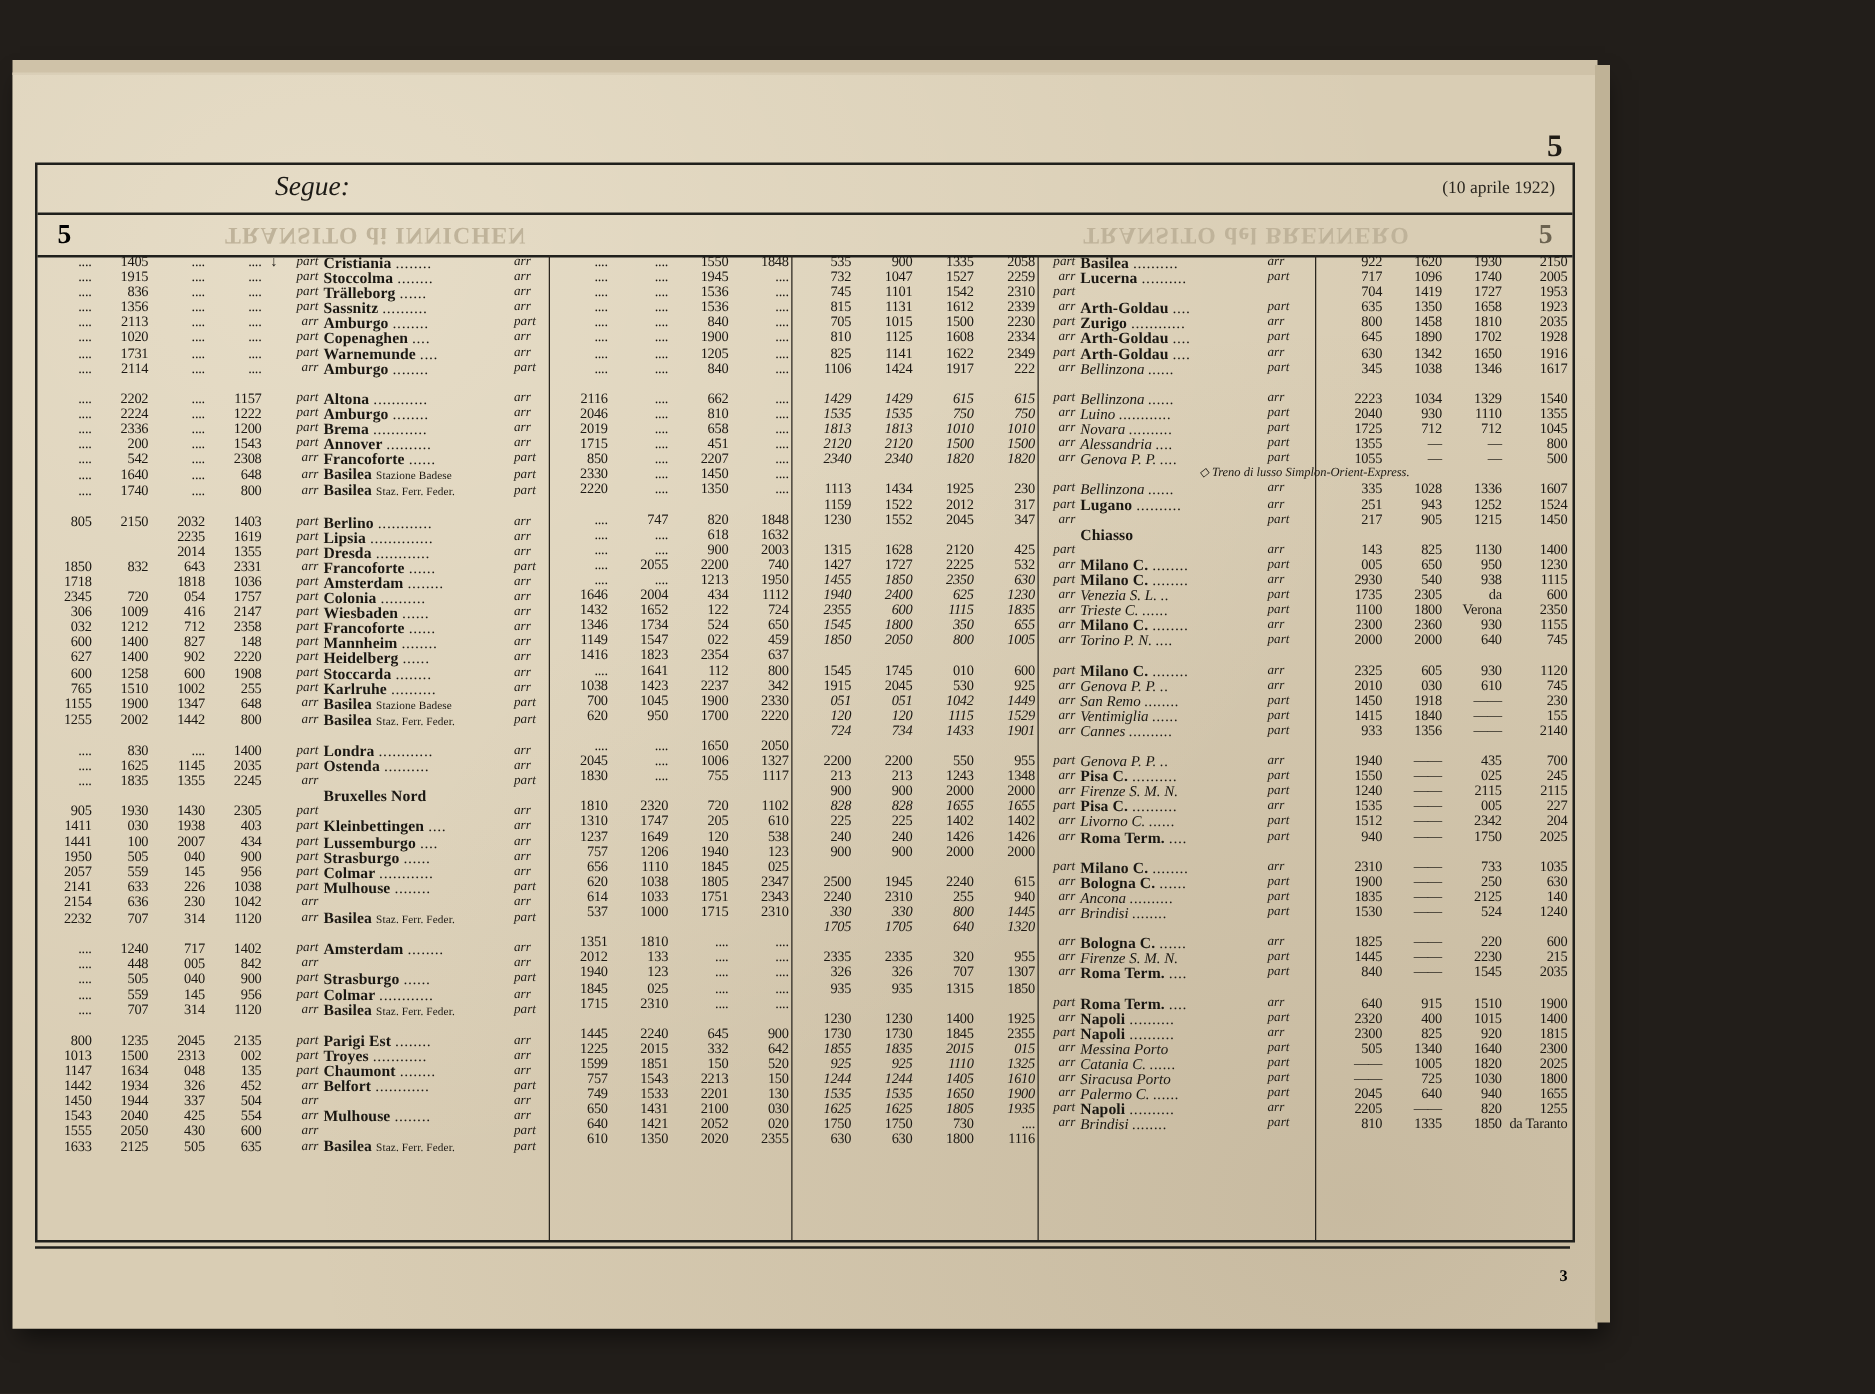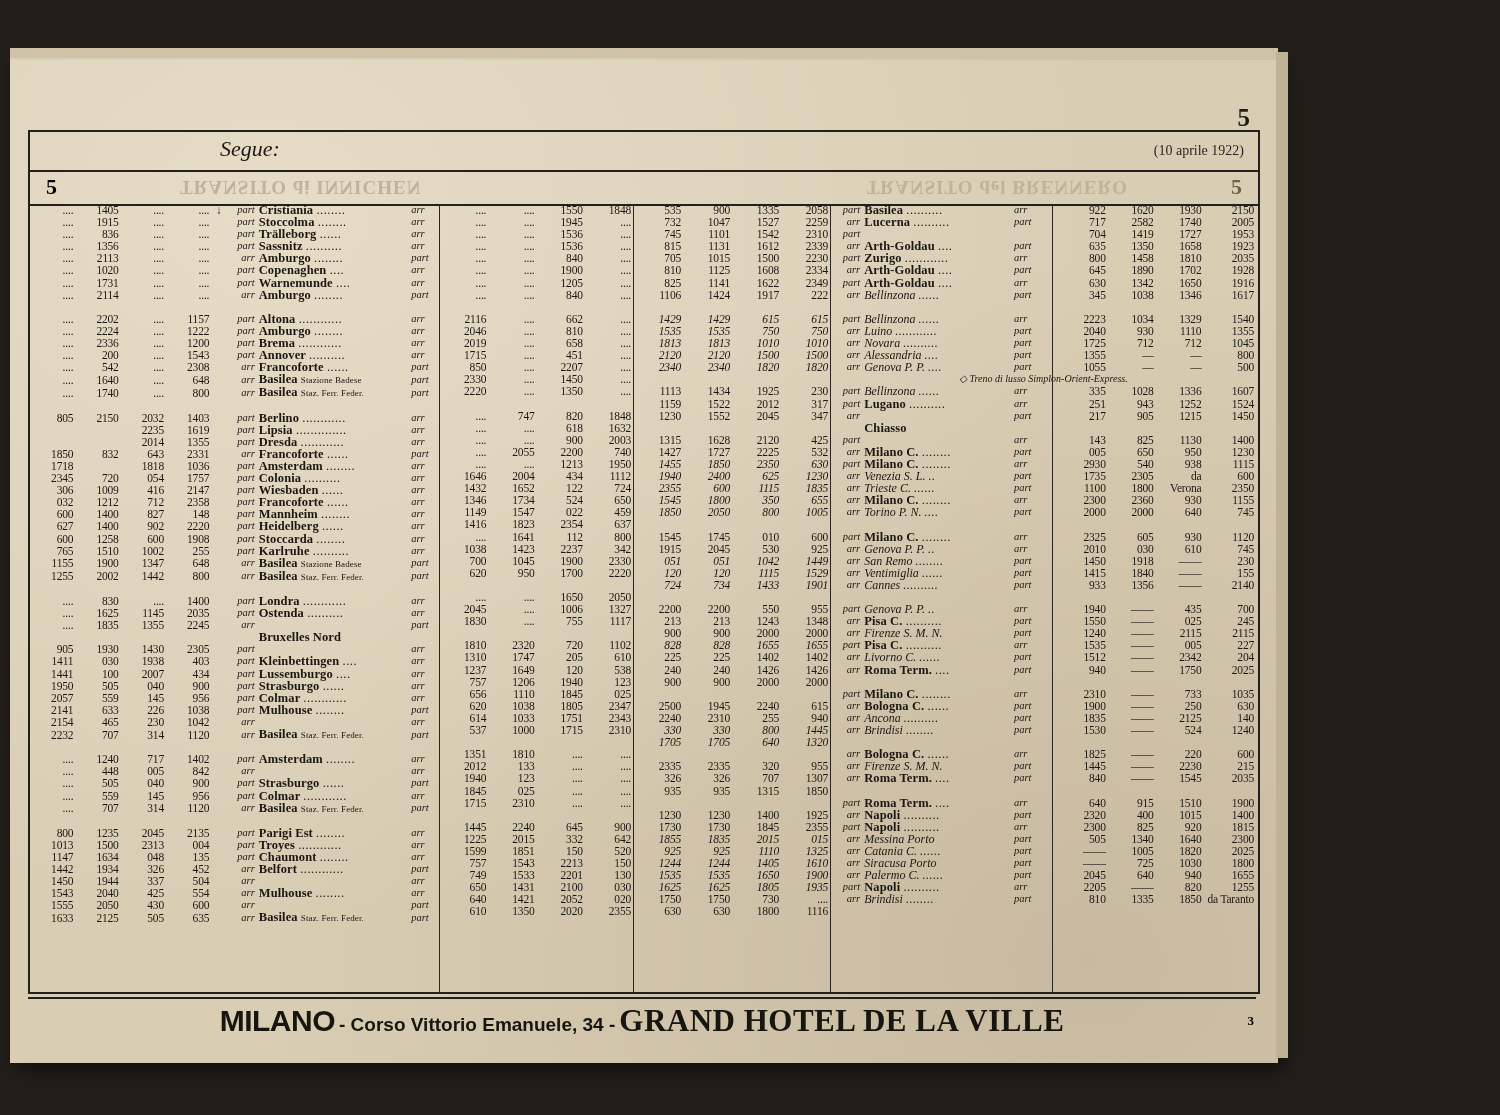--- a/index.html
+++ b/index.html
@@ -528,21 +528,21 @@
                   <td class="num" style="width:42px">633</td>
                   <td class="num" style="width:42px">226</td>
                   <td class="num" style="width:42px">1038</td>
                   <td class="arrowcell"></td>
                   <td class="pa" style="width:26px">part</td>
                   <td class="stn" style="width:150px">Mulhouse <span class="dots">........</span></td>
                   <td class="pa2" style="width:26px">part</td>
                 </tr>
                 <tr>
                   <td class="num" style="width:42px">2154</td>
-                  <td class="num" style="width:42px">465</td>
+                  <td class="num" style="width:42px">636</td>
                   <td class="num" style="width:42px">230</td>
                   <td class="num" style="width:42px">1042</td>
                   <td class="arrowcell"></td>
                   <td class="pa" style="width:26px">arr</td>
                   <td class="stn" style="width:150px"></td>
                   <td class="pa2" style="width:26px">arr</td>
                 </tr>
                 <tr>
                   <td class="num" style="width:42px">2232</td>
                   <td class="num" style="width:42px">707</td>
@@ -616,21 +616,21 @@
                   <td class="num" style="width:42px">2135</td>
                   <td class="arrowcell"></td>
                   <td class="pa" style="width:26px">part</td>
                   <td class="stn" style="width:150px">Parigi Est <span class="dots">........</span></td>
                   <td class="pa2" style="width:26px">arr</td>
                 </tr>
                 <tr>
                   <td class="num" style="width:42px">1013</td>
                   <td class="num" style="width:42px">1500</td>
                   <td class="num" style="width:42px">2313</td>
-                  <td class="num" style="width:42px">004</td>
+                  <td class="num" style="width:42px">002</td>
                   <td class="arrowcell"></td>
                   <td class="pa" style="width:26px">part</td>
                   <td class="stn" style="width:150px">Troyes <span class="dots">............</span></td>
                   <td class="pa2" style="width:26px">arr</td>
                 </tr>
                 <tr>
                   <td class="num" style="width:42px">1147</td>
                   <td class="num" style="width:42px">1634</td>
                   <td class="num" style="width:42px">048</td>
                   <td class="num" style="width:42px">135</td>
@@ -1388,21 +1388,21 @@
                   <td class="num" style="width:42px">1620</td>
                   <td class="num" style="width:42px">1930</td>
                   <td class="num" style="width:42px">2150</td>
                 </tr>
                 <tr>
                   <td class="pa" style="width:26px">arr</td>
                   <td class="stn" style="width:140px">Lucerna <span class="dots">..........</span></td>
                   <td class="pa2" style="width:26px">part</td>
                   <td class="arrowcell"></td>
                   <td class="num" style="width:42px">717</td>
-                  <td class="num" style="width:42px">2582</td>
+                  <td class="num" style="width:42px">1096</td>
                   <td class="num" style="width:42px">1740</td>
                   <td class="num" style="width:42px">2005</td>
                 </tr>
                 <tr>
                   <td class="pa" style="width:26px">part</td>
                   <td class="stn" style="width:140px"></td>
                   <td class="pa2" style="width:26px"></td>
                   <td class="arrowcell"></td>
                   <td class="num" style="width:42px">704</td>
                   <td class="num" style="width:42px">1419</td>
@@ -1910,21 +1910,16 @@
                   <td class="num" style="width:42px">1850</td>
                   <td class="num" style="width:42px">da Taranto</td>
                 </tr>
               </tbody>
             </table>
         </div>
       </div>
     </div>
 
     <div id="footer">
-      <div class="line">
-        <span class="f-milano">MILANO</span>
-        <span class="f-corso">- Corso Vittorio Emanuele, 34 -</span>
-        <span class="f-hotel">GRAND HOTEL DE LA VILLE</span>
-      </div>
       <span class="f-mark">3</span>
     </div>
   </div>
 </div>
 
 </body></html>

